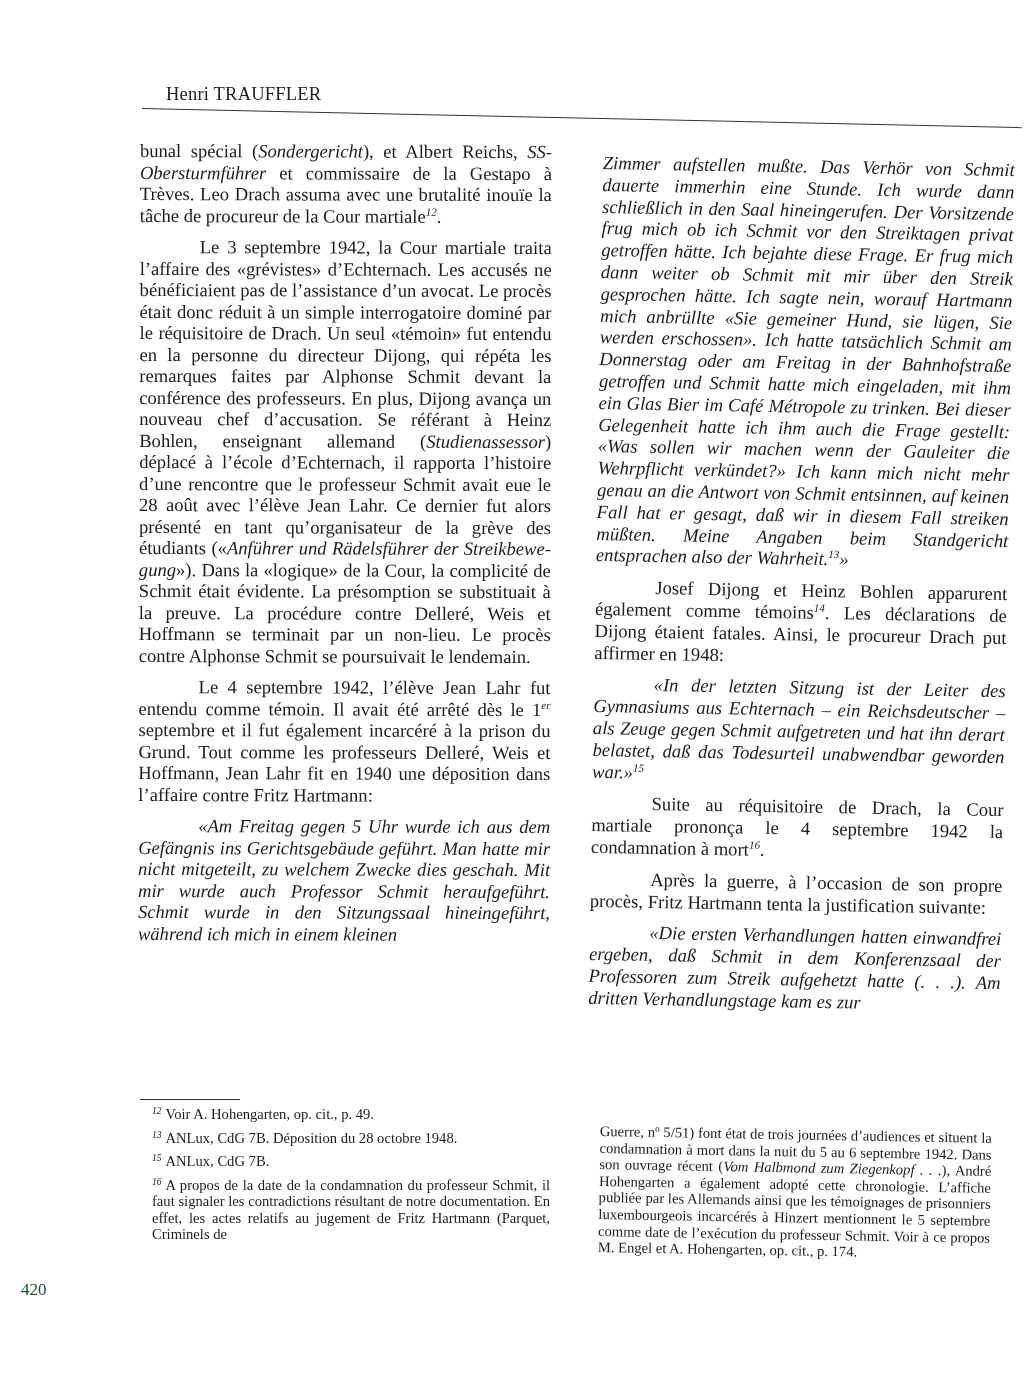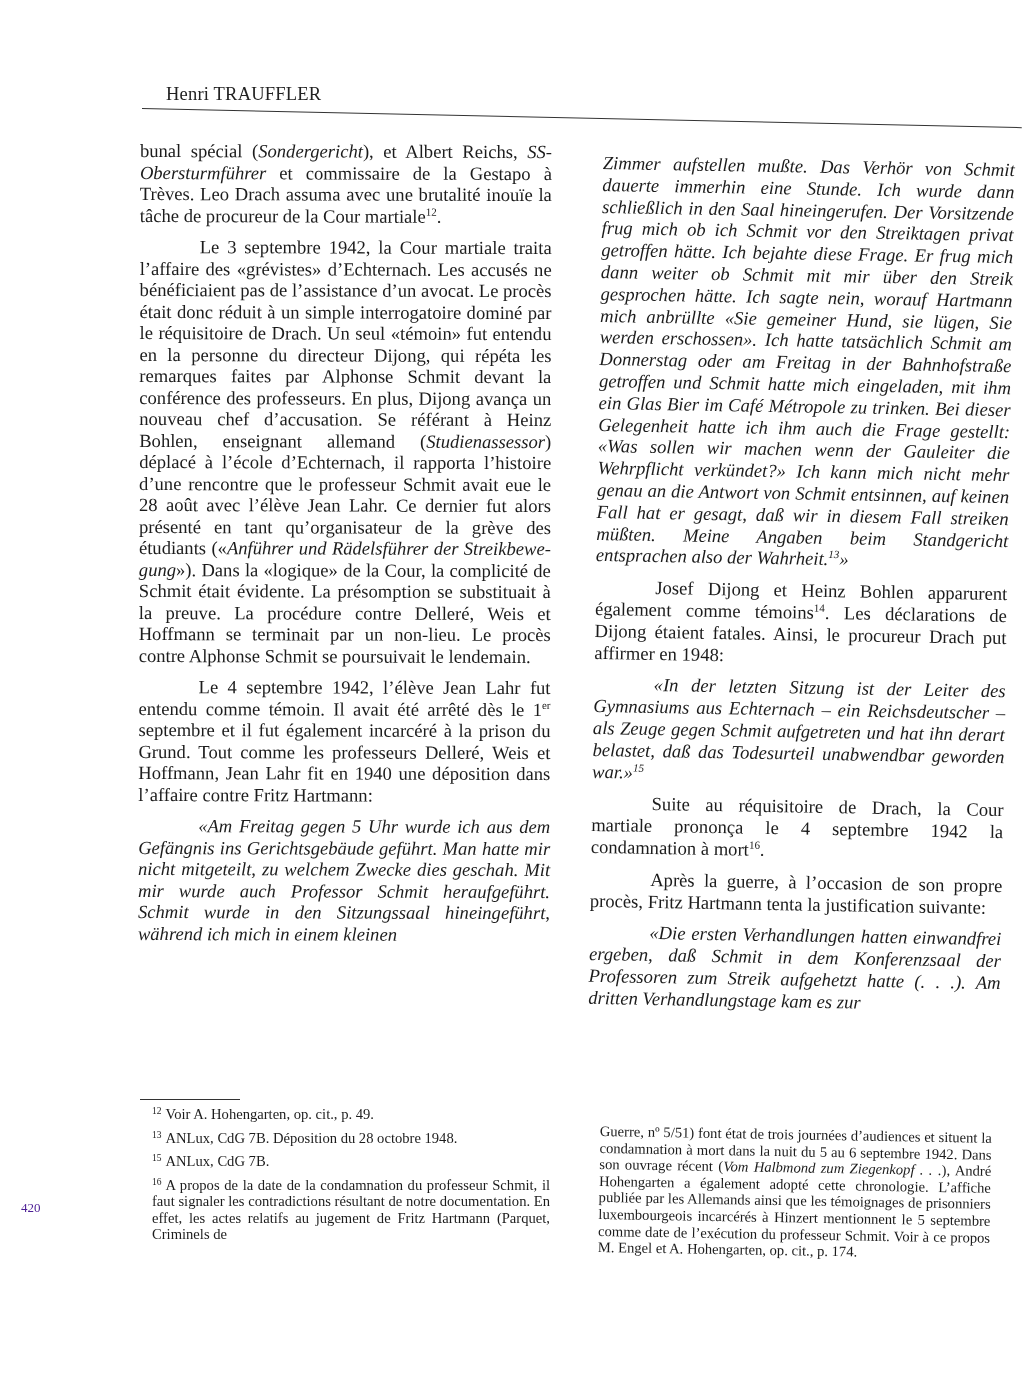--- a/index.html
+++ b/index.html
@@ -23,39 +23,39 @@
   .col {
     position: absolute; text-align: justify; hyphens: manual;
   }
   .col-left { left: 140px; top: 140px; width: 412px; font-size: 18.6px; line-height: 21.5px; transform: rotate(0.15deg); transform-origin: top left; }
   .col-right { left: 603px; top: 152px; width: 412px; font-size: 18.6px; line-height: 21.8px; transform: rotate(1.0deg); transform-origin: top left; }
   .col p { margin: 0 0 10px 0; }
   .col p.indent { text-indent: 60px; }
   .col p.quote { font-style: italic; text-indent: 60px; }
   .col p.cont { text-indent: 0; }
   .col p.cont-it { text-indent: 0; font-style: italic; }
-  sup { font-size: 11px; line-height: 0; vertical-align: 7px; }
+  sup { font-size: 11px; line-height: 0; vertical-align: 7px; font-style: italic; }
   i { font-style: italic; }
   .fn-rule {
     position: absolute; left: 140px; top: 1099px; width: 100px; height: 0;
     border-top: 1px solid #333;
   }
   .footnotes-left {
     position: absolute; left: 140px; top: 1106px; width: 410px;
     font-size: 14.6px; line-height: 16.5px; text-align: justify;
   }
   .footnotes-left .fn { margin: 0 0 7px 12px; }
   .footnotes-left .fn sup { font-size: 9.5px; vertical-align: 5px; margin-right: 4px; }
   .footnotes-right {
     position: absolute; left: 600px; top: 1123px; width: 392px;
     font-size: 14.6px; line-height: 16.6px; text-align: justify;
     transform: rotate(1.0deg); transform-origin: top left;
   }
   .page-number {
-    position: absolute; left: 21px; top: 1200px; font-size: 13px; color: #4c1d95;
+    position: absolute; left: 21px; top: 1280px; font-size: 17px; color: #14532d;
   }
 </style>
 </head>
 <body>
 
 <div class="page">
 
   <div class="running-head">Henri TRAUFFLER</div>
   <div class="head-rule"></div>
 

